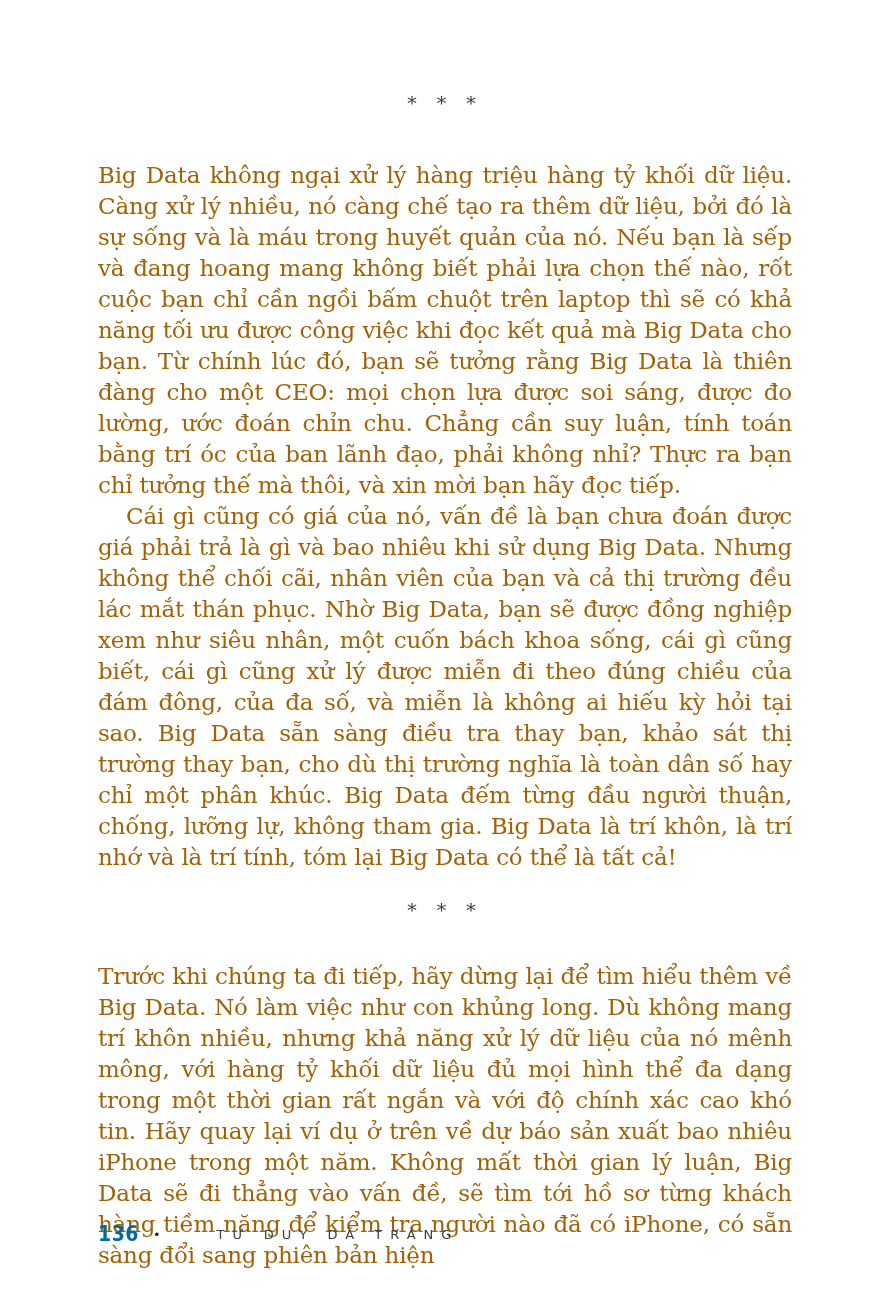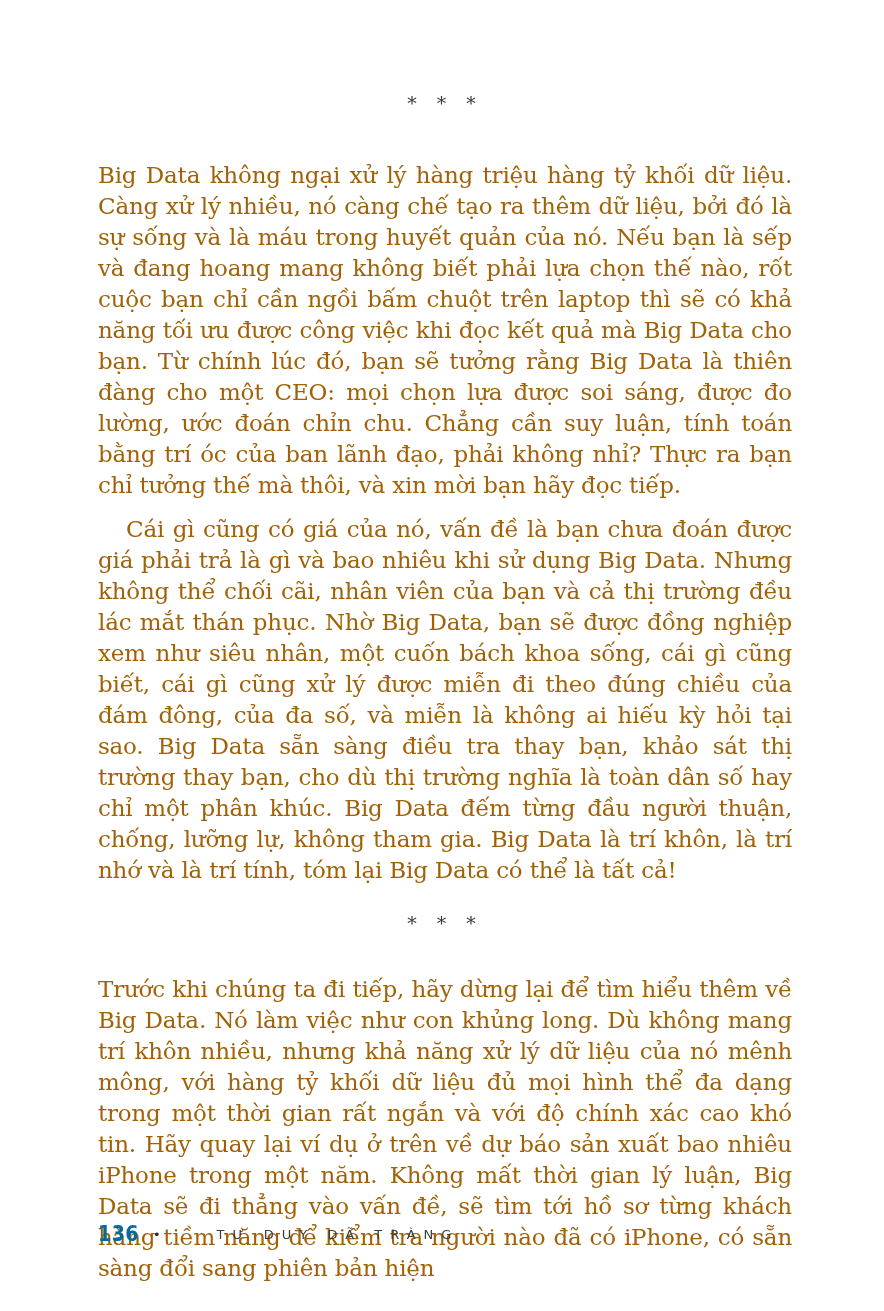--- a/index.html
+++ b/index.html
@@ -39,21 +39,20 @@
   }
   .para {
     margin: 0;
     font-size: 23px;
     line-height: 31px;
     letter-spacing: -0.2px;
     text-align: justify;
     color: #a16207;
   }
   .para + .para {
-    margin-top: 13px;
   }
   .para.indent {
     text-indent: 28px;
   }
   .footer {
     position: absolute;
     left: 98px;
     top: 1222px;
     display: flex;
     align-items: center;

